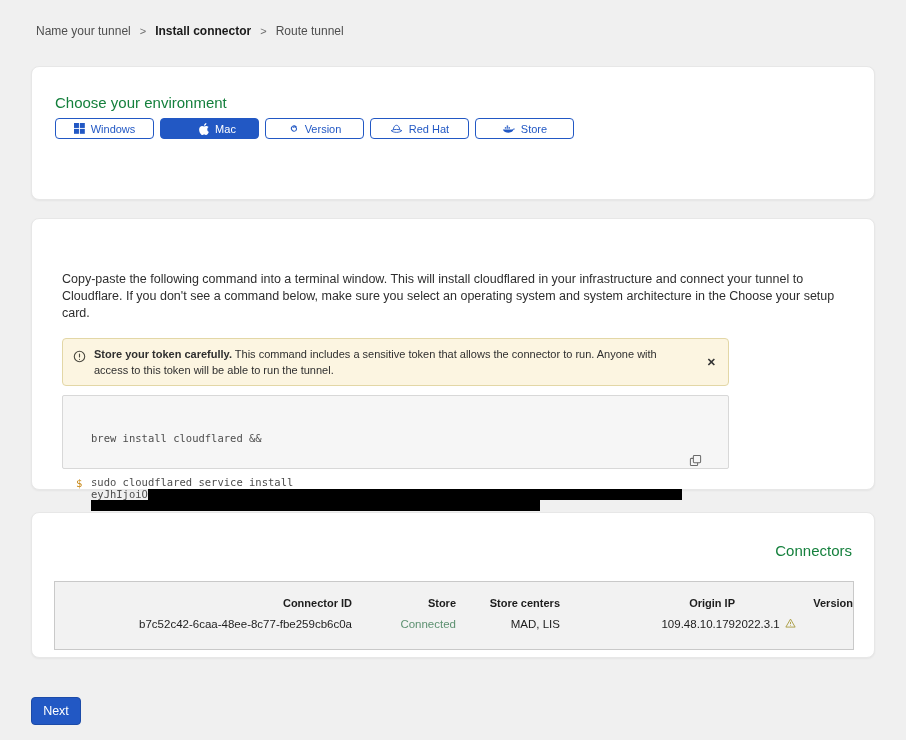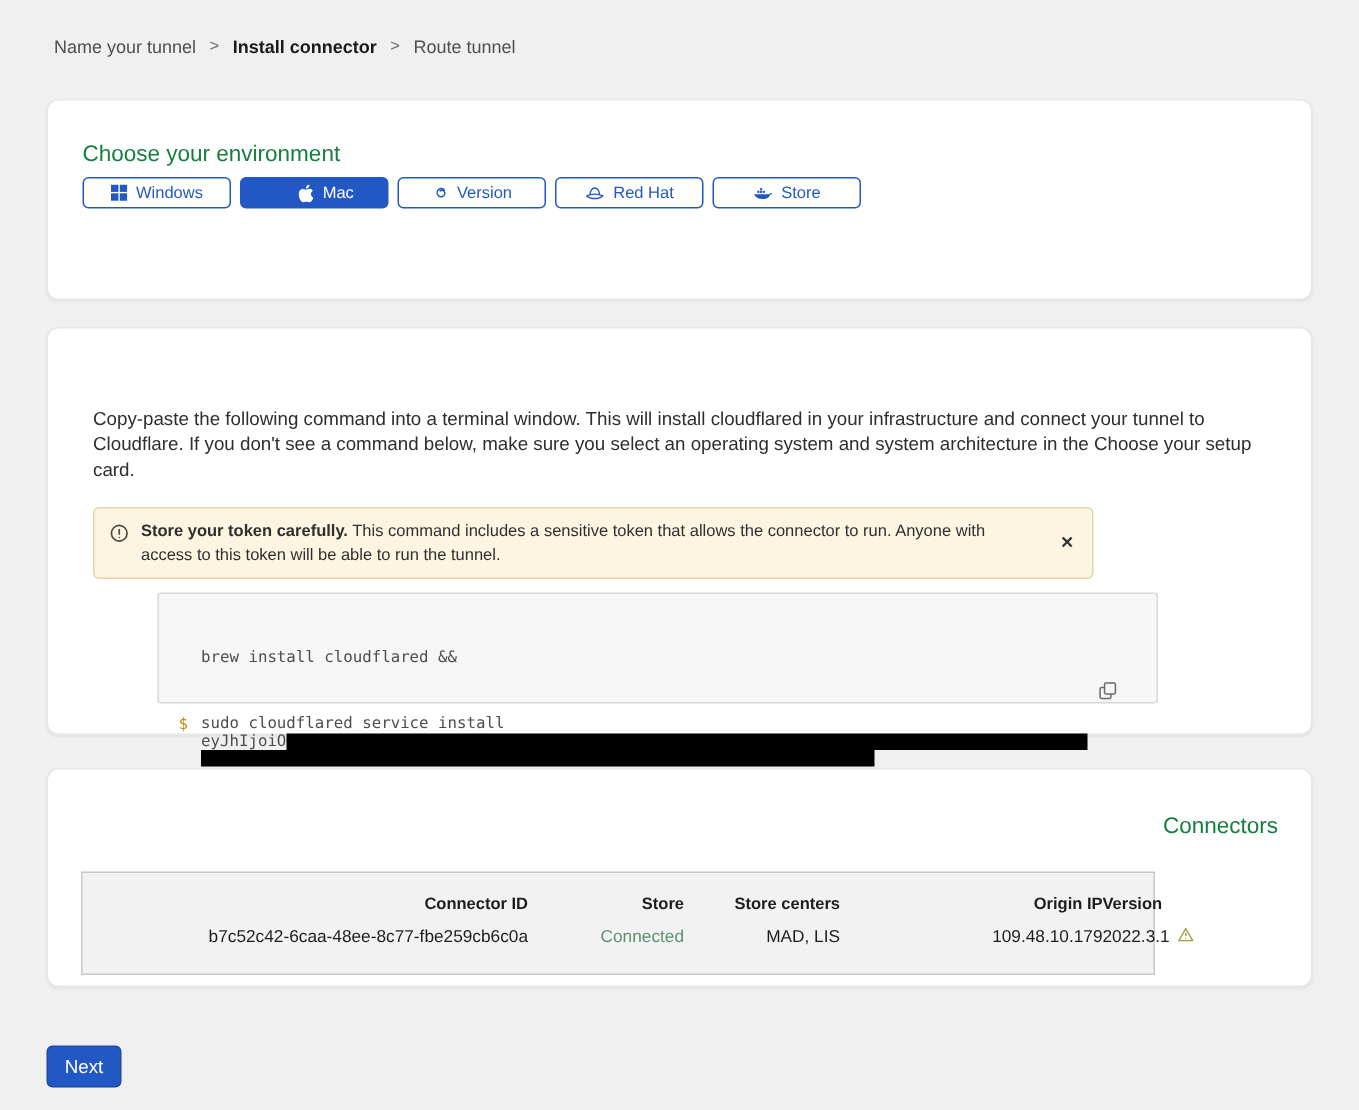--- a/index.html
+++ b/index.html
@@ -92,21 +92,20 @@
     width:667px;
     height:74px;
     background:#f6f6f6;
     border:1px solid #d8d8d8;
     border-radius:2px;
     padding:12px 14px 0 13px;
     font-family:"DejaVu Sans Mono", monospace;
     font-size:10.5px;
     color:#4d4d4d;
     white-space:pre;
-    margin-left:43px;
   }
   .code-line-1 { padding-left:15px; margin-bottom:9px; }
   .cmd-group { display:flex; }
   .prompt { width:15px; color:#c98a1b; flex:0 0 auto; }
   .cmd-lines { line-height:11.5px; }
   .redact {
     display:inline-block;
     height:11px;
     background:#000;
     vertical-align:text-bottom;
@@ -117,21 +116,21 @@
     position:absolute;
     top:26px; right:24px;
     border:none; background:transparent;
     cursor:pointer; padding:2px;
   }
 
   
   .card-connectors { margin-top:22px; height:146px; padding:29px 22px 0;text-align:right; }
   .conn-table {
     margin-top:22px;
-    width:716px;
+    width:800px;
     height:69px;
     background:#f2f2f2;
     border:1px solid #c9c9c9;
     padding:15px 0 0 52px;
   }
   .conn-grid {
     display:grid;
     grid-template-columns:245px 104px 104px 175px 1fr;
     align-items:center;
   }

